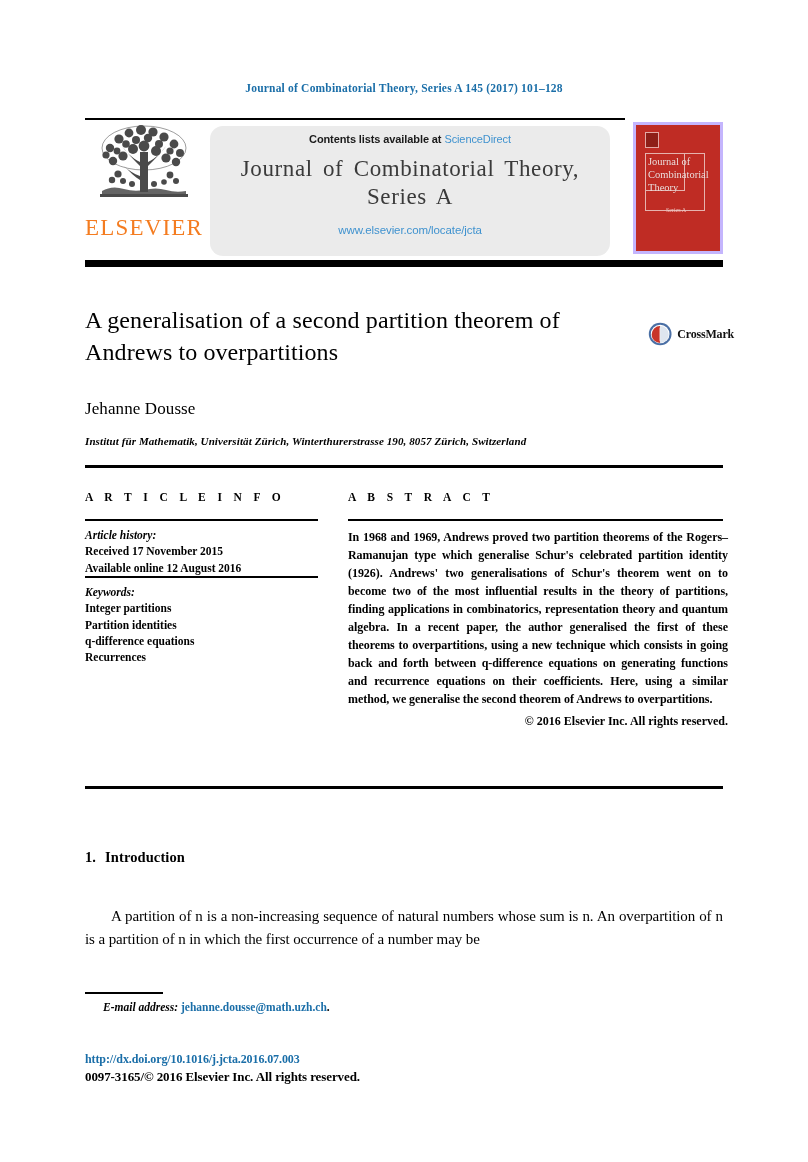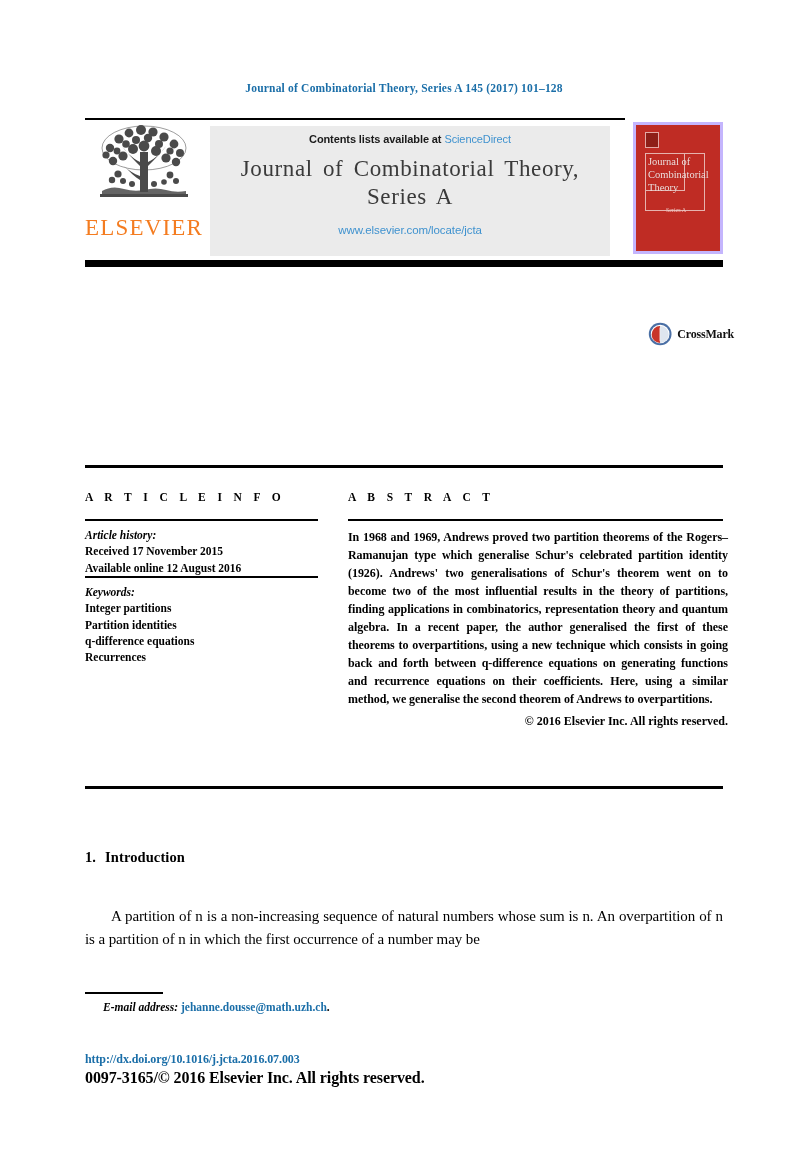--- a/index.html
+++ b/index.html
@@ -59,20 +59,21 @@
     font-weight: 400;
   }
 
   .journal-box {
     position: absolute;
     left: 125px; top: 8px;
     width: 400px; height: 130px;
     background: #ebebeb;
     text-align: center;
     padding-top: 7px;
+    border-radius: 13px;
   }
   .contents-line {
     font-family: "Liberation Sans", sans-serif;
     font-size: 11px;
     color: #1a1a1a;
     font-weight: 600;
     letter-spacing: -0.1px;
   }
   .contents-line .sd-link { color: #3f92cf; font-weight: 400; }
   .journal-title {
@@ -255,21 +256,21 @@
   .footnote .lbl { font-style: italic; }
   .footnote .mail { color: #1a6ea8; font-style: normal; }
 
   .footer {
     position: absolute; left: 85px; top: 1052px; width: 560px;
   }
   .doi {
     font-size: 12px; font-weight: bold; color: #1a6ea8; letter-spacing: -0.1px;
   }
   .issn {
-    font-size: 16px; font-weight: bold; color: #000; margin-top: 2px; letter-spacing: -0.1px;
+    font-size: 13px; font-weight: bold; color: #000; margin-top: 2px; letter-spacing: -0.1px;
   }
 </style>
 </head>
 <body>
 
 <div class="page">
 
   <div class="running-head">Journal of Combinatorial Theory, Series A 145 (2017) 101–128</div>
 
   <div class="masthead">
@@ -340,20 +341,25 @@
       <div class="mini-logo"></div>
       <div class="sq1"></div>
       <div class="sq2"></div>
       <div class="ct-text">Journal of Combinatorial Theory</div>
       <div class="ct-sub">Series A</div>
     </div>
   </div>
 
   <div class="rule-thick"></div>
 
+  <div class="title-block">
+    <div class="paper-title">A generalisation of a second partition theorem of Andrews to overpartitions</div>
+    <div class="author-name">Jehanne Dousse</div>
+    <div class="affiliation">Institut für Mathematik, Universität Zürich, Winterthurerstrasse 190, 8057 Zürich, Switzerland</div>
+  </div>
 
   <div class="crossmark">
     <svg class="crossmark-badge" viewBox="0 0 30 30">
       <circle cx="15" cy="15" r="14" fill="#4a6fa5"></circle>
       <circle cx="15" cy="15" r="11.5" fill="#ffffff"></circle>
       <path d="M15 5 a10.5 10.5 0 0 0 -10.5 10.5 a10.5 10.5 0 0 0 10.5 10.5 Z" fill="#c8352a"></path>
       <path d="M15 7 L15 24" stroke="#ffffff" stroke-width="1.4"></path>
       <path d="M15 5 a10.5 10.5 0 0 1 10.5 10.5 a10.5 10.5 0 0 1 -10.5 10.5 Z" fill="#dfe6ef"></path>
     </svg>
     <span class="crossmark-text">CrossMark</span>

